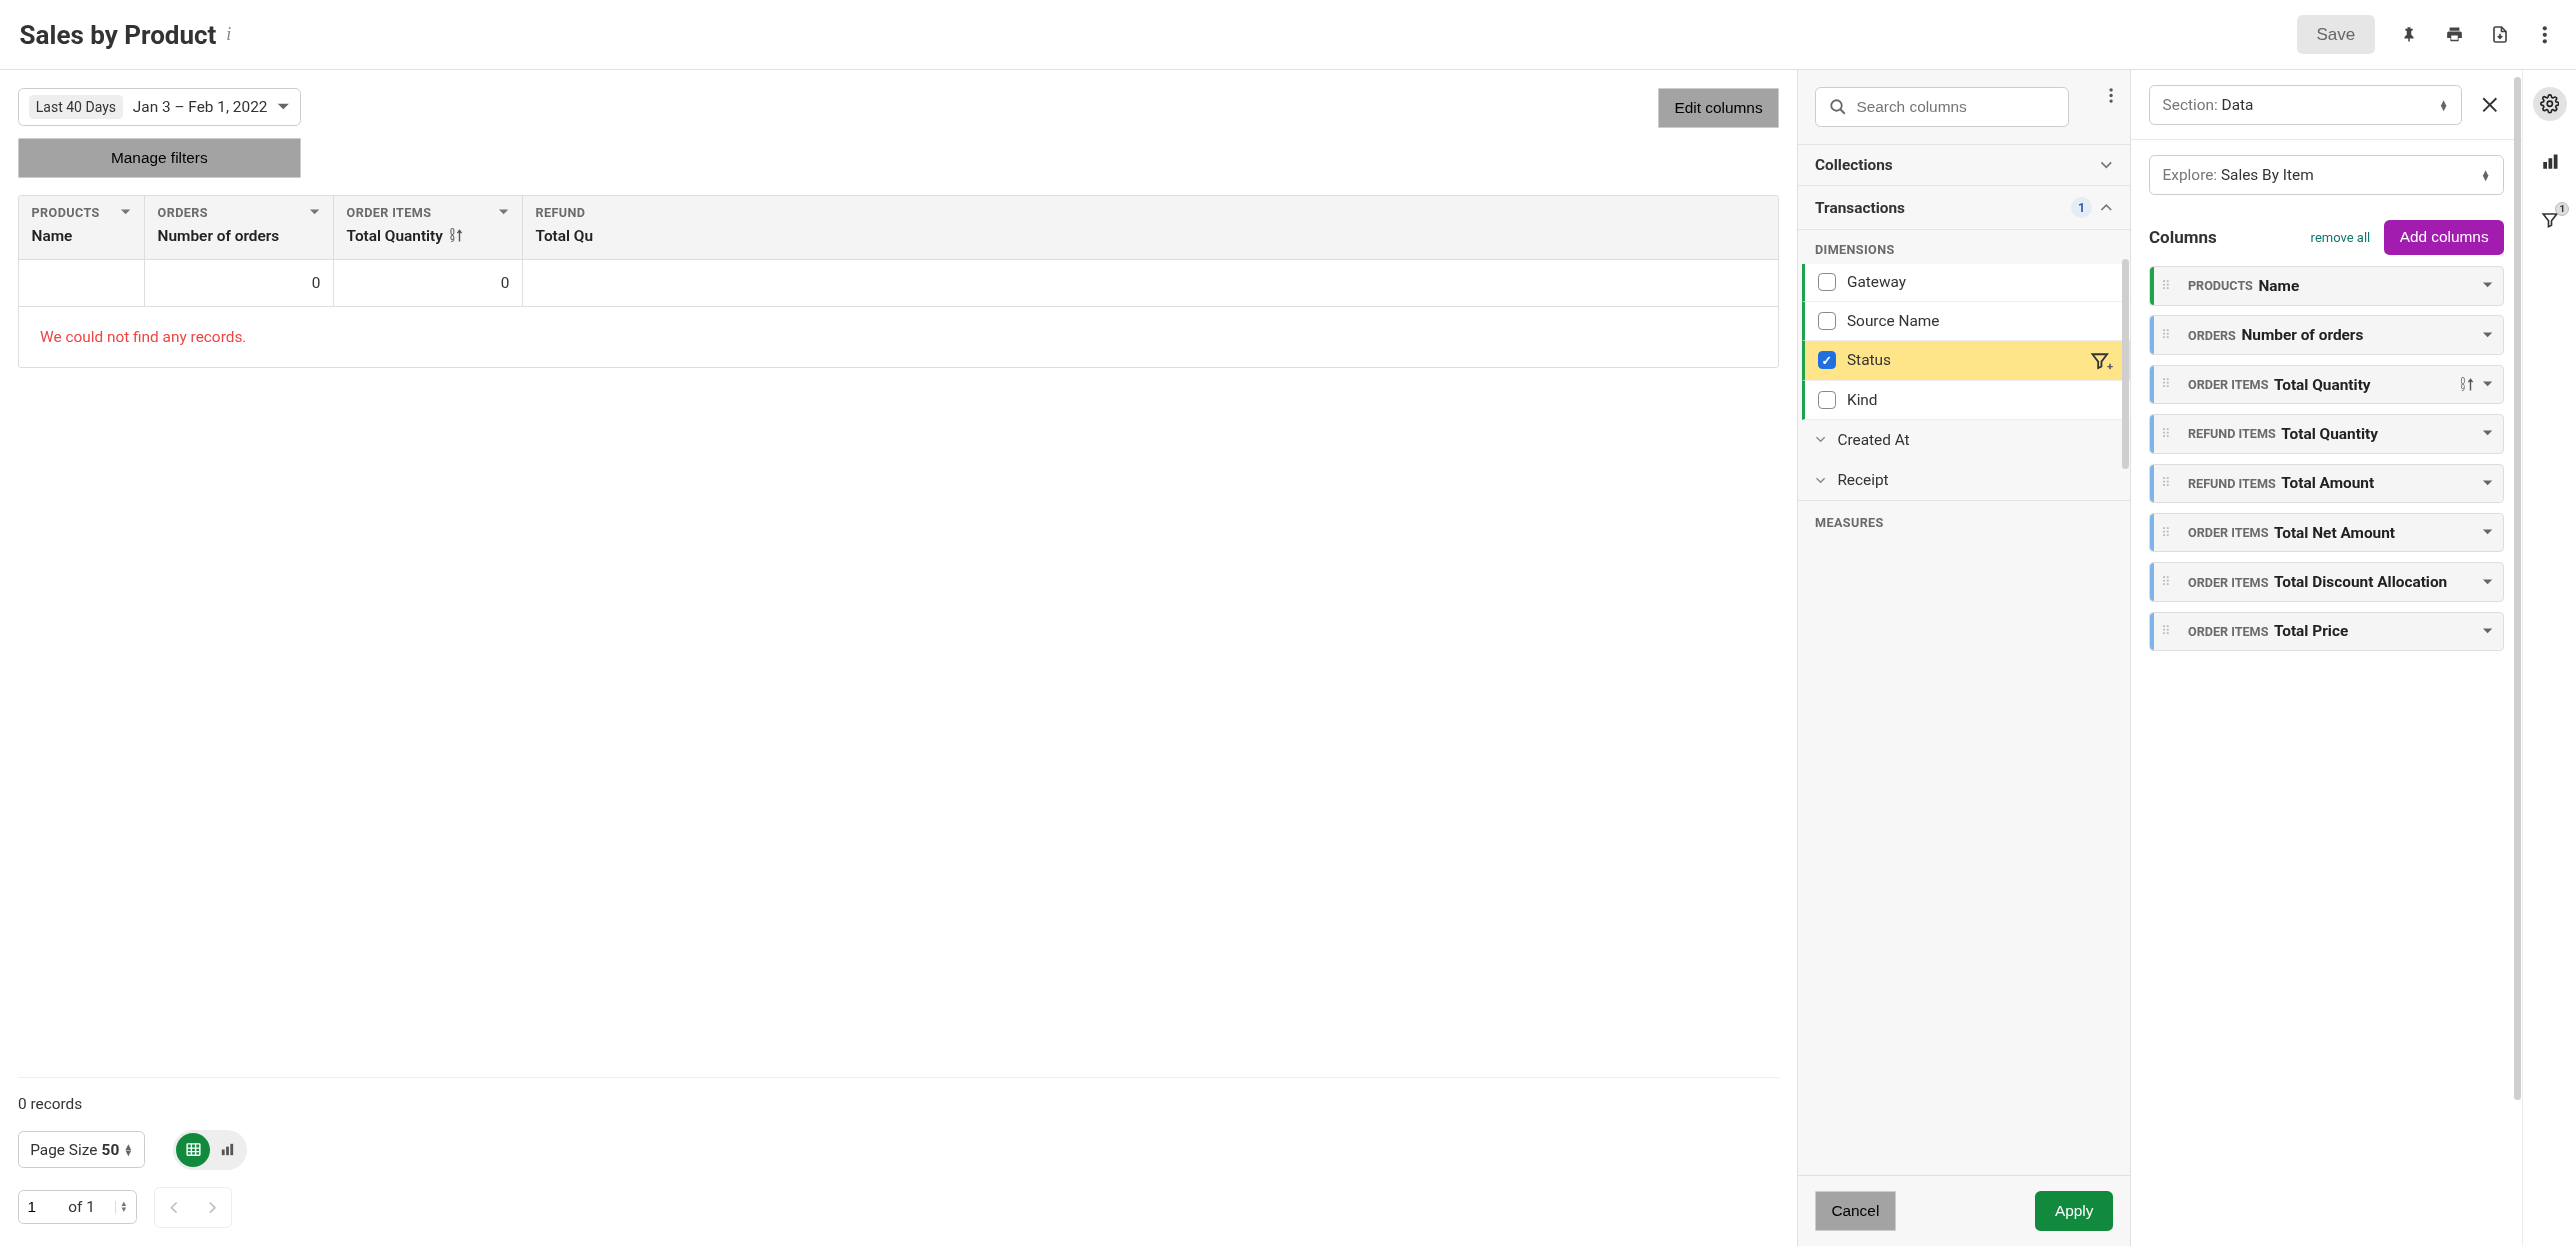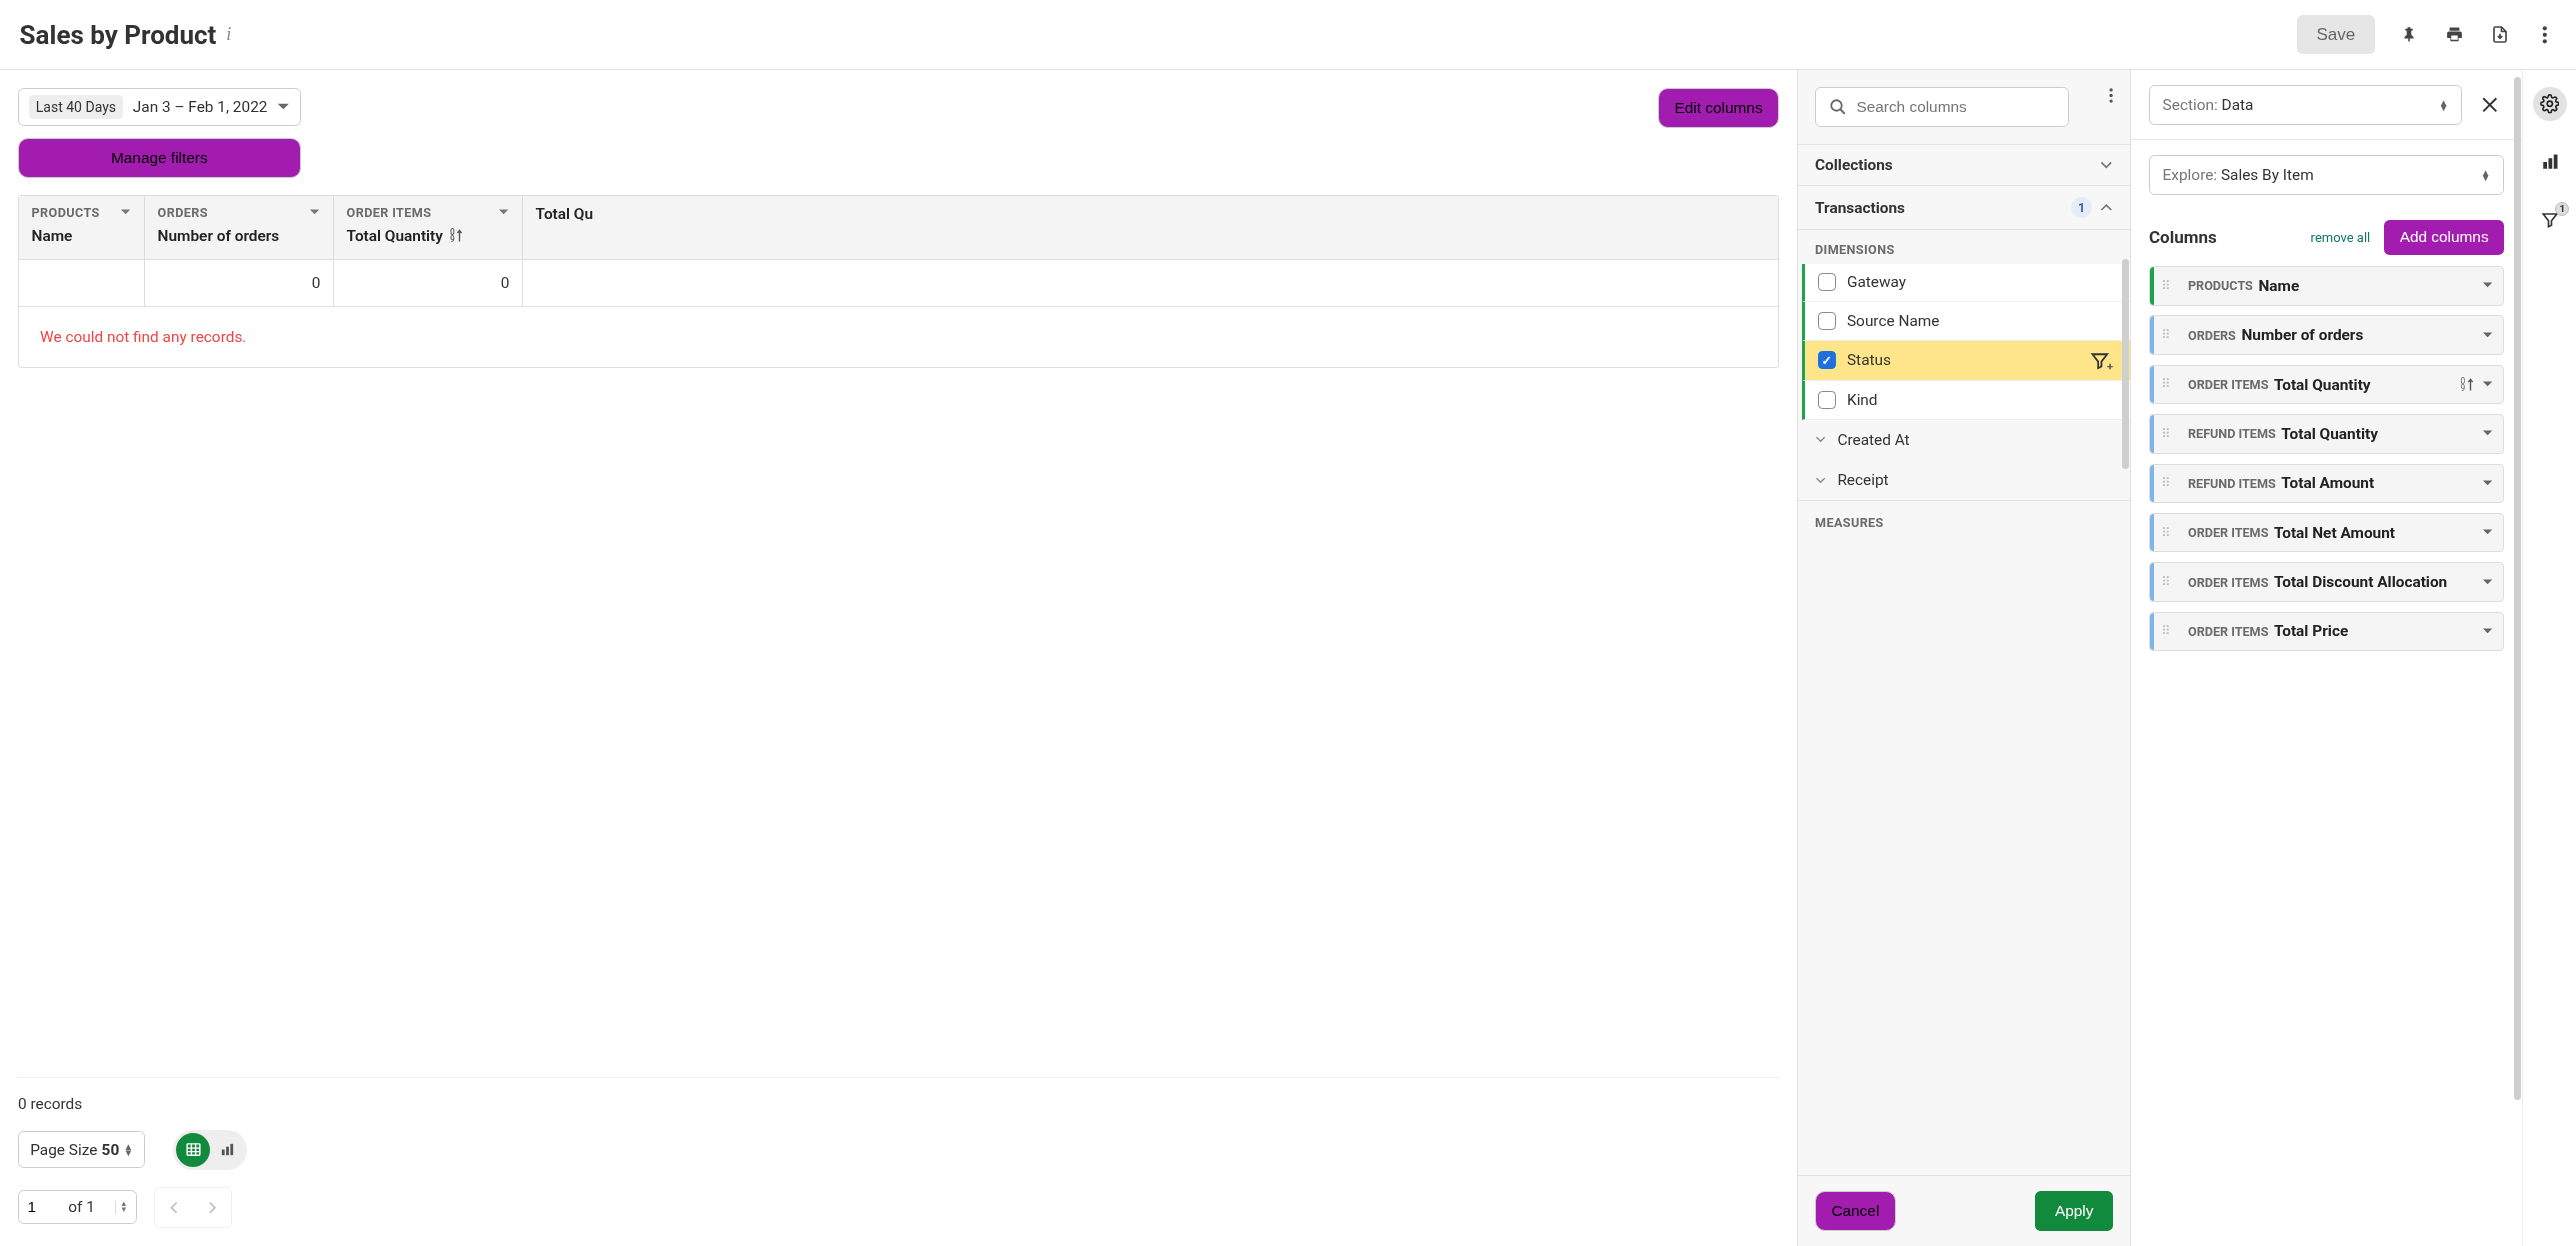--- a/index.html
+++ b/index.html
@@ -41,21 +41,21 @@
   }
   .filter-row { display:flex; justify-content:space-between; align-items:flex-start; margin-bottom:14px; }
   .date-chip {
     display:flex; align-items:center; gap:9.8px;
     border:0.7px solid #ccc; border-radius:5.6px; padding:5.6px 9.8px; font-size:15.4px;
     cursor:pointer;
   }
   .date-badge { background:#eee; border-radius:4.2px; padding:4.2px 7px; font-size:14px; }
   .chev { color:#666; }
   .btn {
-    background:#a21caf; border:0.7px solid #ccc; border-radius:10px;
+    background:#a3a3a3; border:0.7px solid #ccc; border-radius:1px;
     padding:9.8px 15.4px; font-size:15.4px; cursor:pointer;
   }
   .table {
     border:0.7px solid #ddd; border-radius:2.8px; overflow:hidden;
     display:flex; flex-direction:column;
     margin-top:2.8px;
   }
   .th-row {
     display:grid;
     grid-template-columns: 126px 189px 189px 1fr;
@@ -305,20 +305,23 @@
             <span>Total Quantity</span>
             <span class="sort-glyph">
               <span style="font-size:8.4px; line-height:7px;">0<br>9</span>
               <svg width="7" height="14" viewBox="0 0 10 20" fill="none" stroke="#555" stroke-width="2">
                   <path d="M5 18V2M2 6l3-4 3 4"></path>
                 </svg>
             </span>
           </div>
         </div>
         <div class="th-cell">
+          <div class="th-top">
+            <span class="th-group">REFUND</span>
+          </div>
           <div class="th-name">Total Qu</div>
         </div>
       </div>
       <div class="td-row">
         <div class="td-cell"></div>
         <div class="td-cell">0</div>
         <div class="td-cell">0</div>
         <div class="td-cell"></div>
       </div>
       <div class="empty">We could not find any records.</div>

